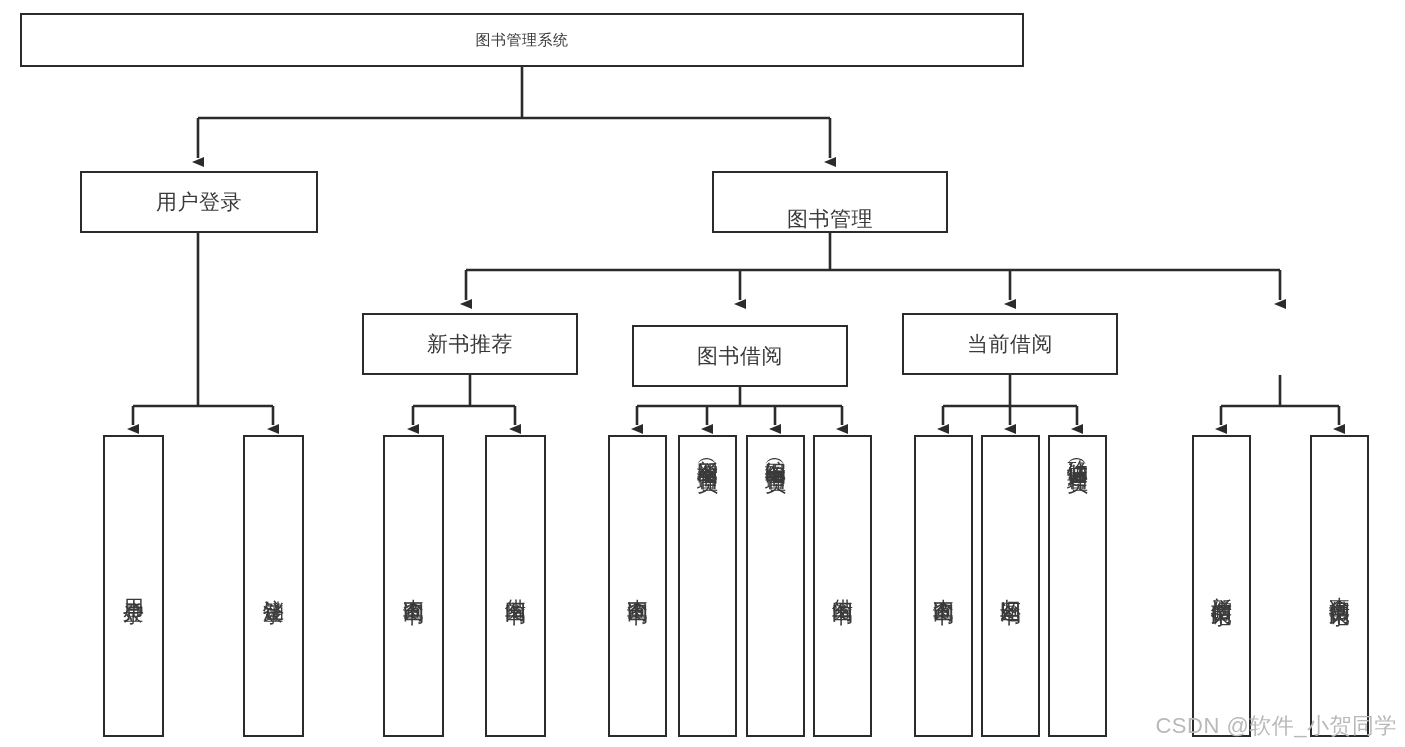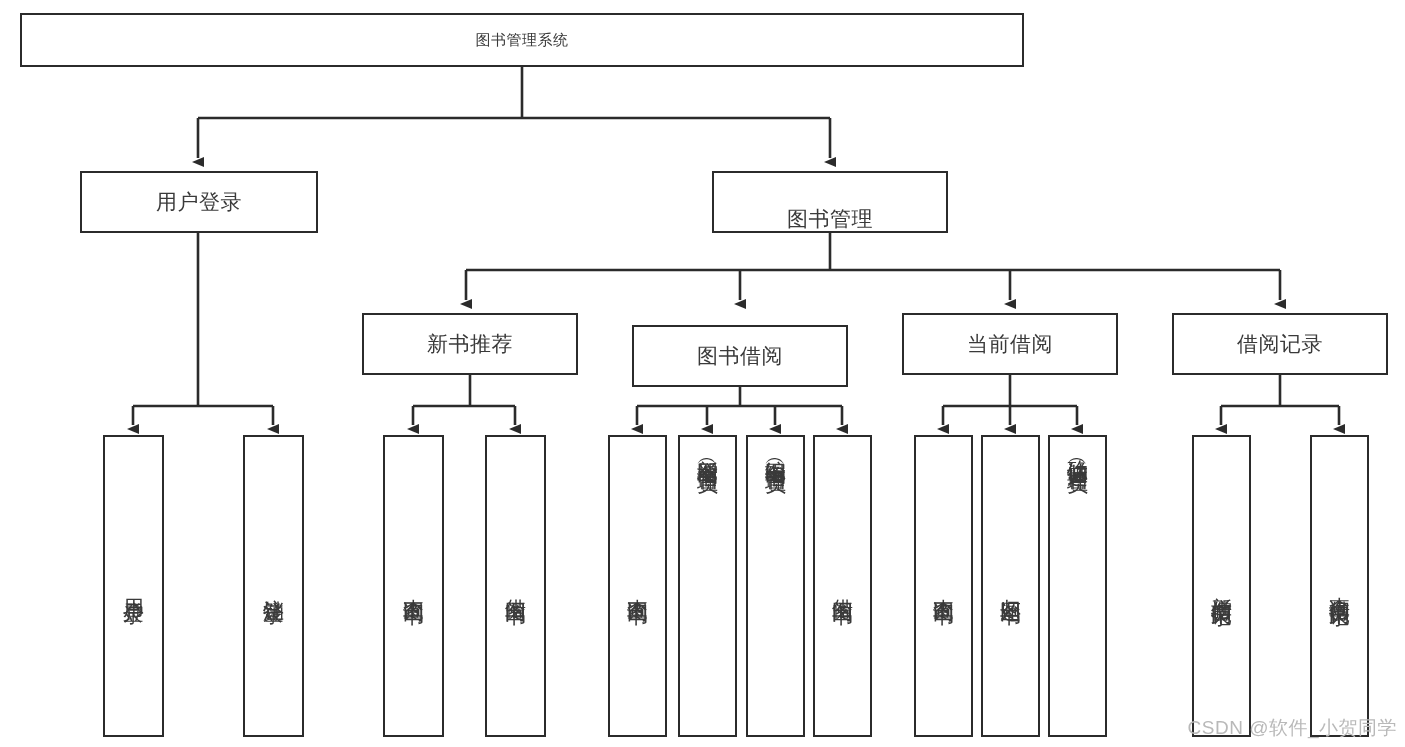--- a/index.html
+++ b/index.html
@@ -68,21 +68,21 @@
   }
   
   .node.vertical.center-text {
     align-items: center;
     padding-top: 0;
   }
   #watermark {
     position: absolute;
     right: 8px;
     bottom: 6px;
-    font-size: 19px;
+    font-size: 22px;
     color: #b9b9b9;
     white-space: nowrap;
     letter-spacing: 0.5px;
     text-align: center;
   }
 </style>
 </head>
 <body>
 
 <div id="diagram-root">
@@ -169,23 +169,20 @@
   </div>
 
   <div class="node horizontal" style="left:632px; top:313px; width:216px; height:62px;margin-top:12px;">
     <span class="node-label">图书借阅</span>
   </div>
 
   <div class="node horizontal" style="left:902px; top:313px; width:216px; height:62px;">
     <span class="node-label">当前借阅</span>
   </div>
 
-  <div class="node horizontal" style="left:1172px; top:313px; width:216px; height:62px;">
-    <span class="node-label">借阅记录</span>
-  </div>
 
   <div class="node vertical center-text" style="left:103px; top:435px; width:61px; height:302px;">
     <span class="node-label">用户登录</span>
   </div>
 
   <div class="node vertical center-text" style="left:243px; top:435px; width:61px; height:302px;">
     <span class="node-label">注销登录</span>
   </div>
 
   <div class="node vertical center-text" style="left:383px; top:435px; width:61px; height:302px;">

